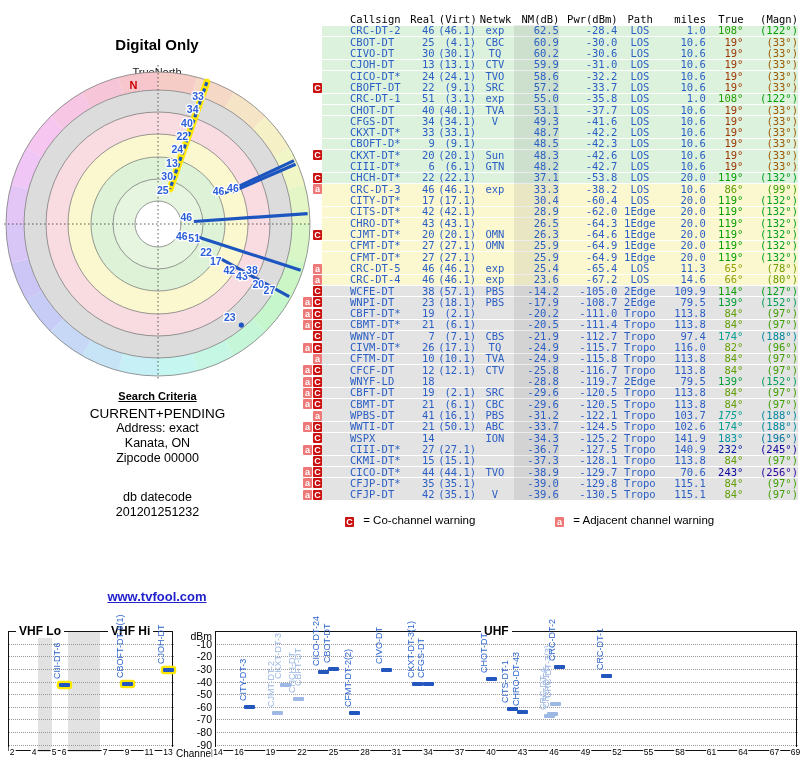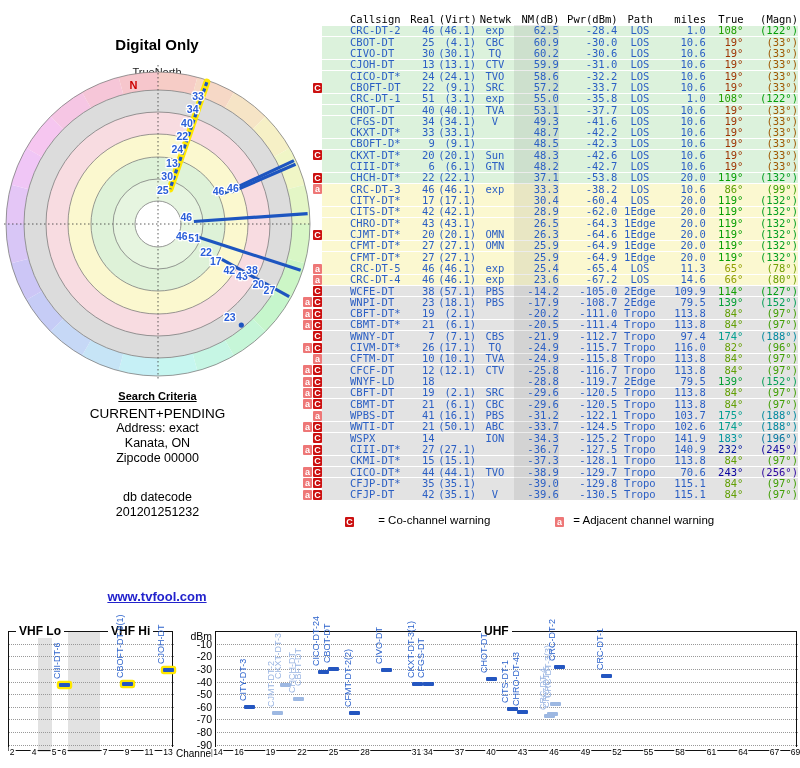--- a/index.html
+++ b/index.html
@@ -736,21 +736,21 @@
         </div>
         <div class="body">
           <div class="c0 blue">WPBS-DT</div>
           <div class="c1 blue">41</div>
           <div class="c2 blue">(16.1)</div>
           <div class="c3 blue">PBS</div>
           <div class="c4 blue">-31.2</div>
           <div class="c5 blue">-122.1</div>
           <div class="c6 blue">Tropo</div>
           <div class="c7 blue">103.7</div>
-          <div class="c8" style="color: rgb(4, 159, 146);">175°</div>
+          <div class="c8" style="color: rgb(4, 159, 146); font-style: italic;">175°</div>
           <div class="c9" style="color: rgb(4, 138, 159);">(188°)</div>
         </div>
       </div>
       <div class="trow row-weak">
         <div class="gut">
           <div class="flag flag-a">a</div>
           <div class="flag flag-C">C</div>
         </div>
         <div class="body">
           <div class="c0 blue">WWTI-DT</div>
@@ -866,21 +866,21 @@
           <div class="c4 blue">-39.6</div>
           <div class="c5 blue">-130.5</div>
           <div class="c6 blue">Tropo</div>
           <div class="c7 blue">115.1</div>
           <div class="c8" style="color: rgb(97, 159, 4);">84°</div>
           <div class="c9" style="color: rgb(64, 159, 4);">(97°)</div>
         </div>
       </div>
     </div>
   <div class="abs" id="legend">
-      <div style="position: absolute; left: 49px; top: 0px;"><div class="flag flag-C" style="display: inline-block;">C</div><div style="display: inline; margin-left: 21px; text-align: right;"> = Co-channel warning</div></div>
+      <div style="position: absolute; left: 49px; top: 0px;"><div class="flag flag-C" style="display: inline-block;">C</div><div style="display: inline; margin-left: 6px; text-align: right;"> = Co-channel warning</div></div>
       <div style="position: absolute; left: 259px; top: 0px;"><div class="flag flag-a" style="display: inline-block;">a</div><div style="display: inline; margin-left: 6px;"> = Adjacent channel warning</div></div>
     </div>
 
   <div class="abs" id="freq">
       <div class="grayband" style="left: 38px; top: 23px; width: 14px; height: 121px;"></div>
       <div class="grayband" style="left: 68px; top: 23px; width: 32px; height: 121px;"></div>
       <div class="grid" style="left: 8px; width: 166px; top: 35.625px;"></div>
       <div class="grid" style="left: 8px; width: 166px; top: 48.25px;"></div>
       <div class="grid" style="left: 8px; width: 166px; top: 60.875px;"></div>
       <div class="grid" style="left: 8px; width: 166px; top: 73.5px;"></div>
@@ -921,21 +921,21 @@
       <div class="ch-tick" style="left: 105px; top: 139px;">7</div>
       <div class="ch-tick" style="left: 127px; top: 139px;">9</div>
       <div class="ch-tick" style="left: 149px; top: 139px;">11</div>
       <div class="ch-tick" style="left: 168px; top: 139px;">13</div>
       <div class="ch-tick" style="left: 218px; top: 139px;">14</div>
       <div class="ch-tick" style="left: 239px; top: 139px;">16</div>
       <div class="ch-tick" style="left: 270.5px; top: 139px;">19</div>
       <div class="ch-tick" style="left: 302px; top: 139px;">22</div>
       <div class="ch-tick" style="left: 333.5px; top: 139px;">25</div>
       <div class="ch-tick" style="left: 365px; top: 139px;">28</div>
-      <div class="ch-tick" style="left: 396.5px; top: 139px; margin-left: 20px;">31</div>
+      <div class="ch-tick" style="left: 396.5px; top: 139px;">31</div>
       <div class="ch-tick" style="left: 428px; top: 139px;">34</div>
       <div class="ch-tick" style="left: 459.5px; top: 139px;">37</div>
       <div class="ch-tick" style="left: 491px; top: 139px;">40</div>
       <div class="ch-tick" style="left: 522.5px; top: 139px;">43</div>
       <div class="ch-tick" style="left: 554px; top: 139px;">46</div>
       <div class="ch-tick" style="left: 585.5px; top: 139px;">49</div>
       <div class="ch-tick" style="left: 617px; top: 139px;">52</div>
       <div class="ch-tick" style="left: 648.5px; top: 139px;">55</div>
       <div class="ch-tick" style="left: 680px; top: 139px;">58</div>
       <div class="ch-tick" style="left: 711.5px; top: 139px;">61</div>

